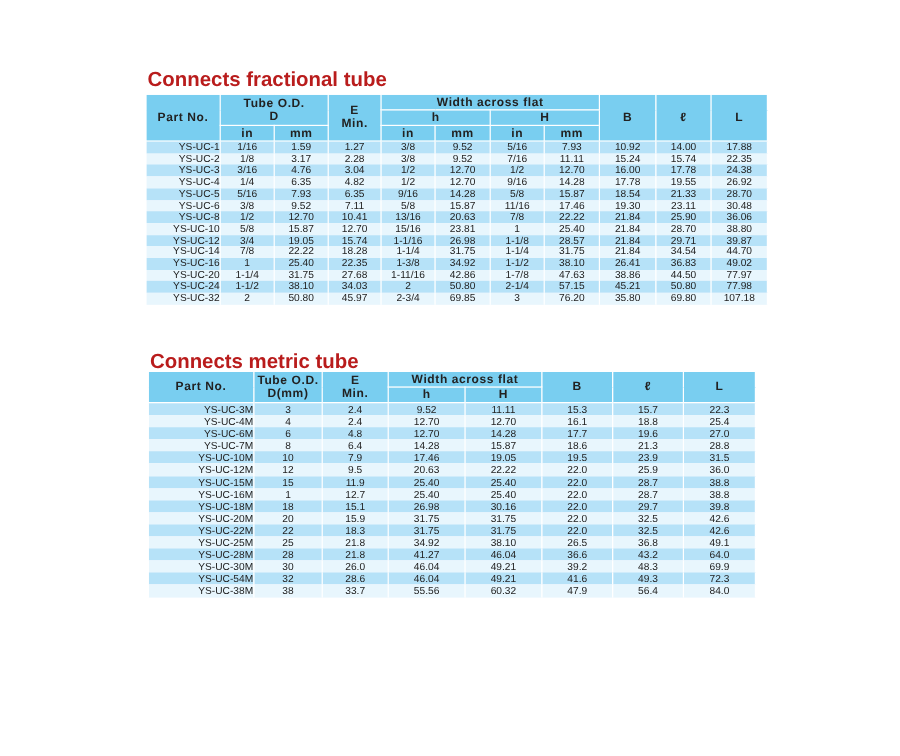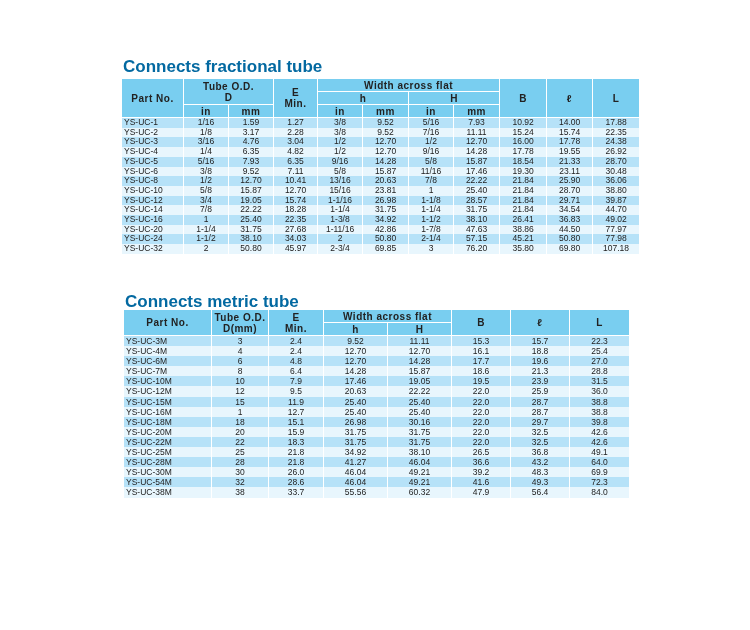--- a/index.html
+++ b/index.html
@@ -1,25 +1,25 @@
 <!DOCTYPE html>
 <html><head>
 <meta charset="utf-8">
 <style>
   html, body { margin: 0; padding: 0; background: #ffffff; }
   body { width: 750px; height: 630px; position: relative; font-family: "Liberation Sans", sans-serif; color: #222; }
-  .section-title { position: absolute; font-weight: bold; font-size: 17px; color: #0369a1; margin: 0; text-align: center; }
+  .section-title { position: absolute; font-weight: bold; font-size: 17px; color: #b91c1c; margin: 0; text-align: center; }
   #title1 { left: 123px; top: 57px; }
   #title2 { left: 125px; top: 292px; }
   table { position: absolute; border-collapse: collapse; table-layout: fixed; font-size: 8.5px; }
   #t1 { left: 121px; top: 78px; width: 518px; }
   #t2 { left: 123px; top: 309px; width: 506px; }
   th { background: #79cef0; color: #222; font-weight: bold; font-size: 10px; border: 1px solid #ffffff; padding: 0; letter-spacing: 0.5px; }
   td { border-left: 1px solid #ffffff; border-right: 1px solid #ffffff; padding: 0; height: 9.7px; line-height: 9.7px; text-align: center; white-space: nowrap; }
-  td.pn { text-align: left; padding-left: 2px; margin-top: 16px; }
+  td.pn { text-align: right; padding-left: 2px; margin-top: 16px; }
   tr.odd td { background: #b6e2f8; }
   tr.even td { background: #e8f6fd; }
   #t1 th { height: 12px; }
   #t2 th { height: 12px; }
   #t2 td { height: 10.1px; line-height: 10.1px; }
 </style>
 </head>
 <body>
 
 <h2 class="section-title" id="title1">Connects fractional tube</h2>

